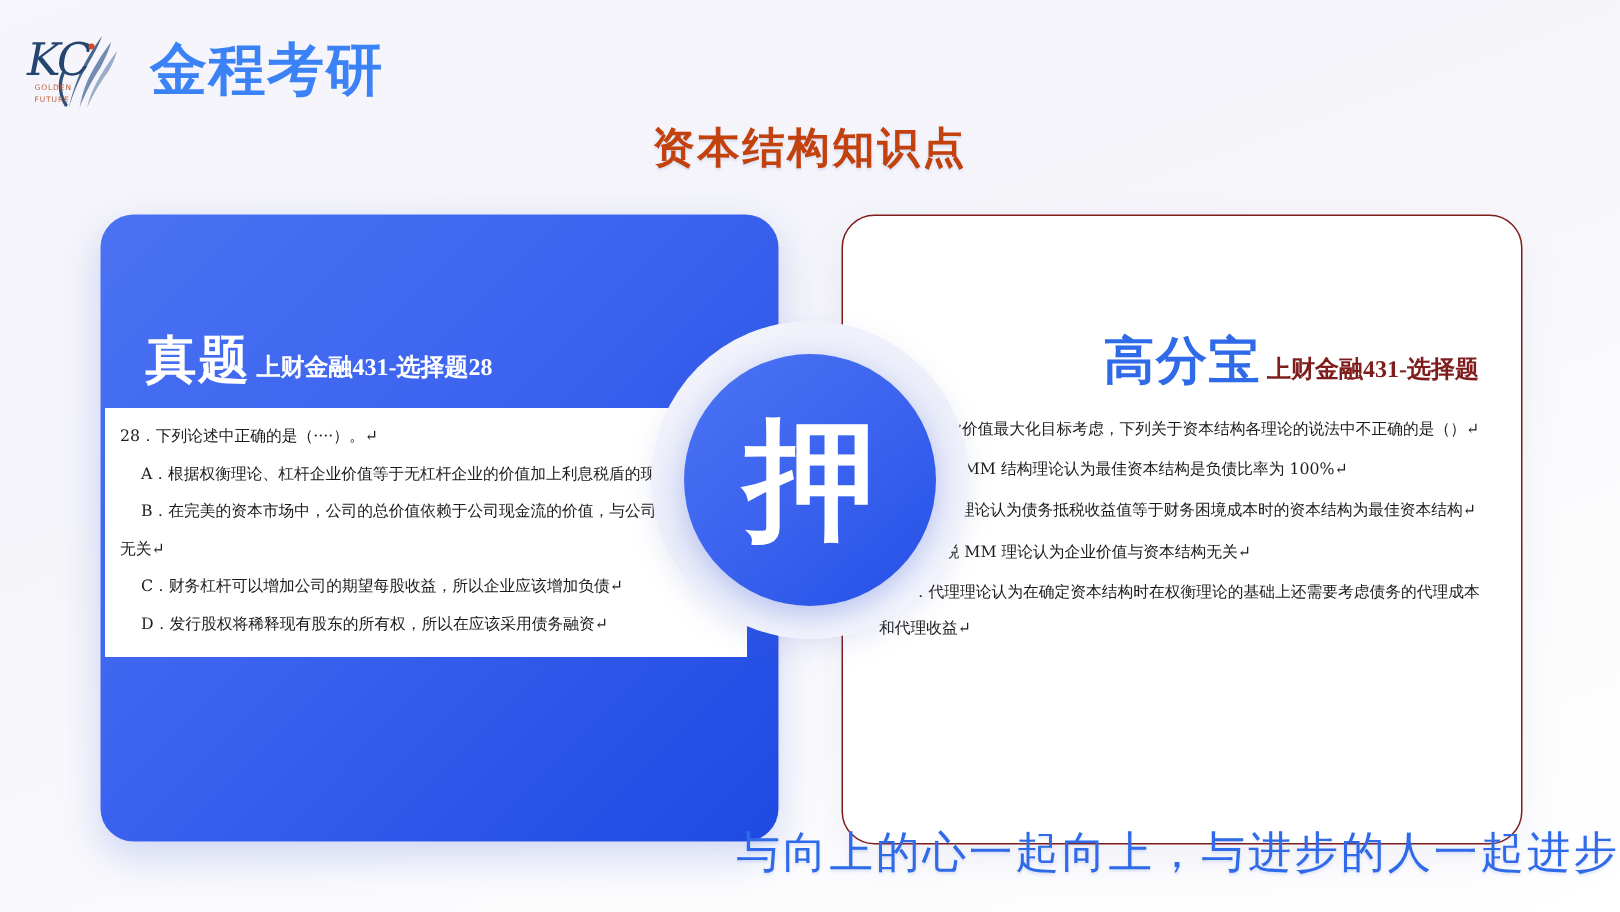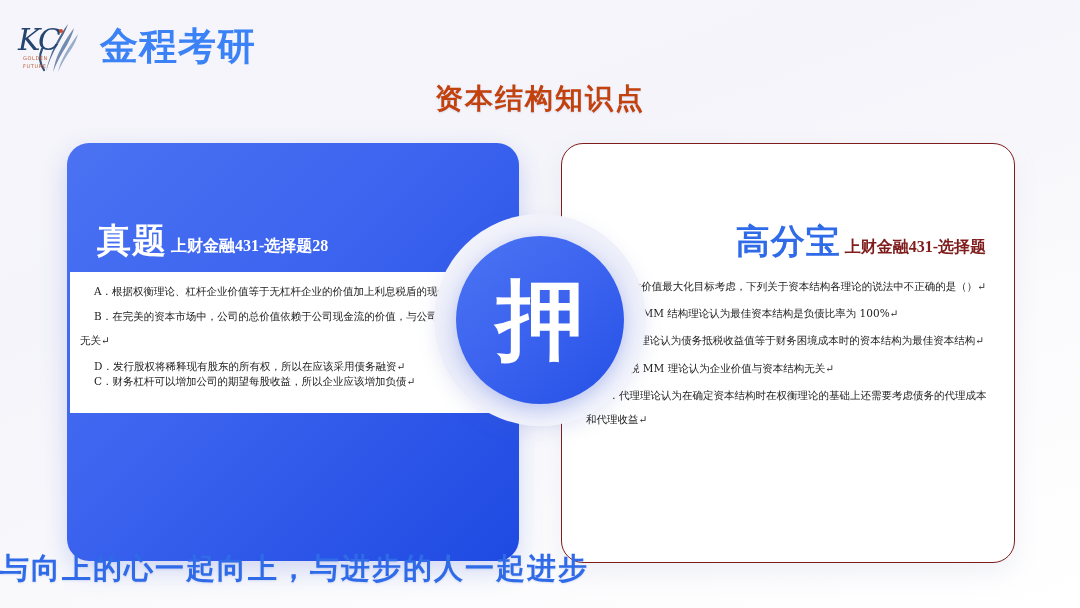--- a/index.html
+++ b/index.html
@@ -187,24 +187,24 @@
     color: #ffffff;
     line-height: 1;
   }
 
   
   .slogan {
     position: absolute;
     left: 0;
     top: 549px;
     width: 1080px;
-    text-align: left;
+    text-align: right;
     font-family: "DejaVu Sans", "Liberation Sans", sans-serif;
     font-size: 29px;
-    font-weight: bold;
+    font-weight: normal;
     color: #2f6ae8;
     letter-spacing: 2px;
     text-shadow: 0 1px 2px rgba(80,110,210,0.18);
   }
 </style>
 </head>
 <body>
 
 <div class="logo-block">
   <div class="logo-mark">
@@ -228,25 +228,26 @@
 
 <div class="page-title">资本结构知识点</div>
 
 <div class="panel panel-left">
   <div class="panel-head head-left">
     <span class="head-big">真题</span>
     <span class="head-sub">上财金融431-选择题28</span>
   </div>
 
   <div class="qbox qbox-left">
+    <p class="q-line">28．下列论述中正确的是（····）。↵</p>
     <p class="q-line indent">A．根据权衡理论、杠杆企业价值等于无杠杆企业的价值加上利息税盾的现值↵</p>
     <p class="q-line indent tight">B．在完美的资本市场中，公司的总价值依赖于公司现金流的价值，与公司资本结构</p>
     <p class="q-line">无关↵</p>
+    <p class="q-line indent">C．财务杠杆可以增加公司的期望每股收益，所以企业应该增加负债↵</p>
     <p class="q-line indent nomargin">D．发行股权将稀释现有股东的所有权，所以在应该采用债务融资↵</p>
-    <p class="q-line indent">C．财务杠杆可以增加公司的期望每股收益，所以企业应该增加负债↵</p>
   </div>
 </div>
 
 <div class="panel panel-right">
   <div class="panel-head head-right">
     <span class="head-big">高分宝</span>
     <span class="head-sub">上财金融431-选择题</span>
   </div>
 
   <div class="qbox qbox-right">

